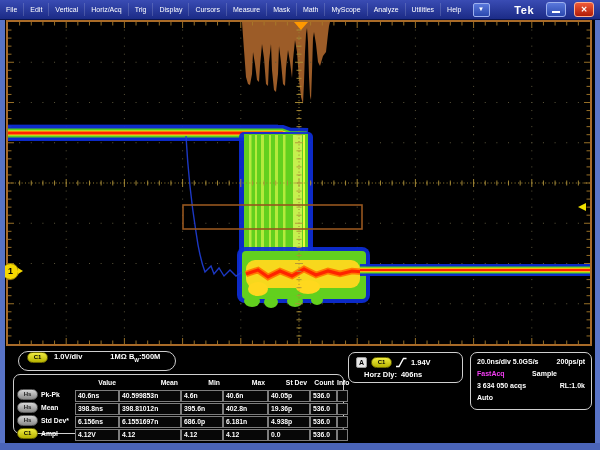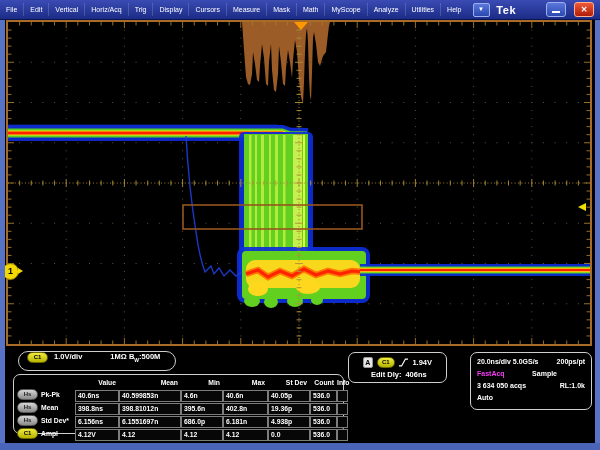--- a/index.html
+++ b/index.html
@@ -6,21 +6,21 @@
   body{width:600px;height:450px;background:#000;position:relative;overflow:hidden;
        font-family:"Liberation Sans",sans-serif;-webkit-font-smoothing:none;}
   
   .menubar{position:absolute;top:0;left:0;width:600px;height:19px;
            background:linear-gradient(#3a4cb4,#1b2b86);display:flex;align-items:center;
            color:#fff;font-size:7px;z-index:30;border-bottom:1px solid #0a1450;}
   .menu-item{padding:0 6px;height:13px;line-height:13px;border-right:1px solid rgba(255,255,255,.16);white-space:nowrap;}
   .menu-dd{width:15px;height:12px;margin-left:5px;border:1px solid #9db0ee;border-radius:2px;
            background:linear-gradient(#5a78dc,#2a48ae);color:#fff;font-size:6px;text-align:center;line-height:11px;}
   .mb-right{margin-left:auto;display:flex;align-items:center;gap:8px;padding-right:6px;}
-  .tek-logo{font-size:11px;font-weight:bold;letter-spacing:.5px;margin-right:22px;}
+  .tek-logo{font-size:11px;font-weight:bold;letter-spacing:.5px;margin-right:4px;}
   .winbtn{width:18px;height:13px;border-radius:3px;display:flex;align-items:center;justify-content:center;}
   .btn-min{background:linear-gradient(#5a78dc,#2a48ae);border:1px solid #9db0ee;}
   .btn-min .bar{width:8px;height:2px;background:#fff;margin-top:5px;}
   .btn-close{background:linear-gradient(#f05a38,#b01c08);border:1px solid #ffb090;color:#fff;
              font-size:8px;font-weight:bold;line-height:1;}
   
   .edge{position:absolute;background:#5873c6;z-index:25;}
   .edge-l{left:0;top:19px;width:5px;height:431px;}
   .edge-r{right:0;top:19px;width:5px;height:431px;}
   .edge-b{left:0;top:443px;width:600px;height:7px;background:#4a64b8;}
@@ -50,21 +50,21 @@
   sub.bw{font-size:5px;}
   
   .meas-panel{left:13px;top:374px;width:331px;height:60px;padding:2px 3px;box-sizing:border-box;}
   .meas-grid{display:grid;grid-template-columns:58px 44px 62px 42px 45px 42px 27px 11px;
              font-size:6.8px;font-weight:bold;line-height:10px;}
   .mh{text-align:right;padding-right:3px;height:12px;line-height:12px;}
   .mcell{border:1px solid #7d7d7d;background:#070707;height:10px;line-height:10px;padding-left:2px;
          white-space:nowrap;overflow:hidden;margin-top:1px;}
   .mlabel{display:flex;align-items:center;gap:3px;height:11px;}
   
-  .trig-panel{left:348px;top:352px;width:99px;height:31px;padding:3px 14px;box-sizing:border-box;
+  .trig-panel{left:348px;top:352px;width:115px;height:31px;padding:3px 7px;box-sizing:border-box;
               font-size:7.5px;font-weight:bold;}
   .trig-row{display:flex;align-items:center;gap:4px;height:12px;}
   .trig-row2{padding-left:8px;}
   
   .acq-panel{left:470px;top:352px;width:122px;height:58px;padding:3px 6px;box-sizing:border-box;
              font-size:7px;font-weight:bold;}
   .acq-row{display:flex;justify-content:space-between;height:12px;line-height:12px;white-space:nowrap;}
   .fastacq{color:#f23cf2;}
   .acq-sample{margin-right:28px;}
 </style>
@@ -1203,21 +1203,21 @@
 <div class="panel trig-panel">
   <div class="trig-row">
     <span class="badge-a">A</span>
     <span class="badge badge-c1">C1</span>
     <svg width="11" height="11" viewBox="0 0 11 11">
       <polyline points="0,9.5 3,9.5 7.5,1.5 10.5,1.5" fill="none" stroke="#fff" stroke-width="1.4"></polyline>
     </svg>
     <span>1.94V</span>
   </div>
   <div class="trig-row trig-row2">
-    <span>Edit Dly:</span>
+    <span>Horz Dly:</span>
     <span>406ns</span>
   </div>
 </div>
 
 <div class="panel acq-panel">
   <div class="acq-row">
     <span>
       <span>20.0ns/div</span> <span>5.0GS/s</span>
     </span>
     <span>200ps/pt</span>

